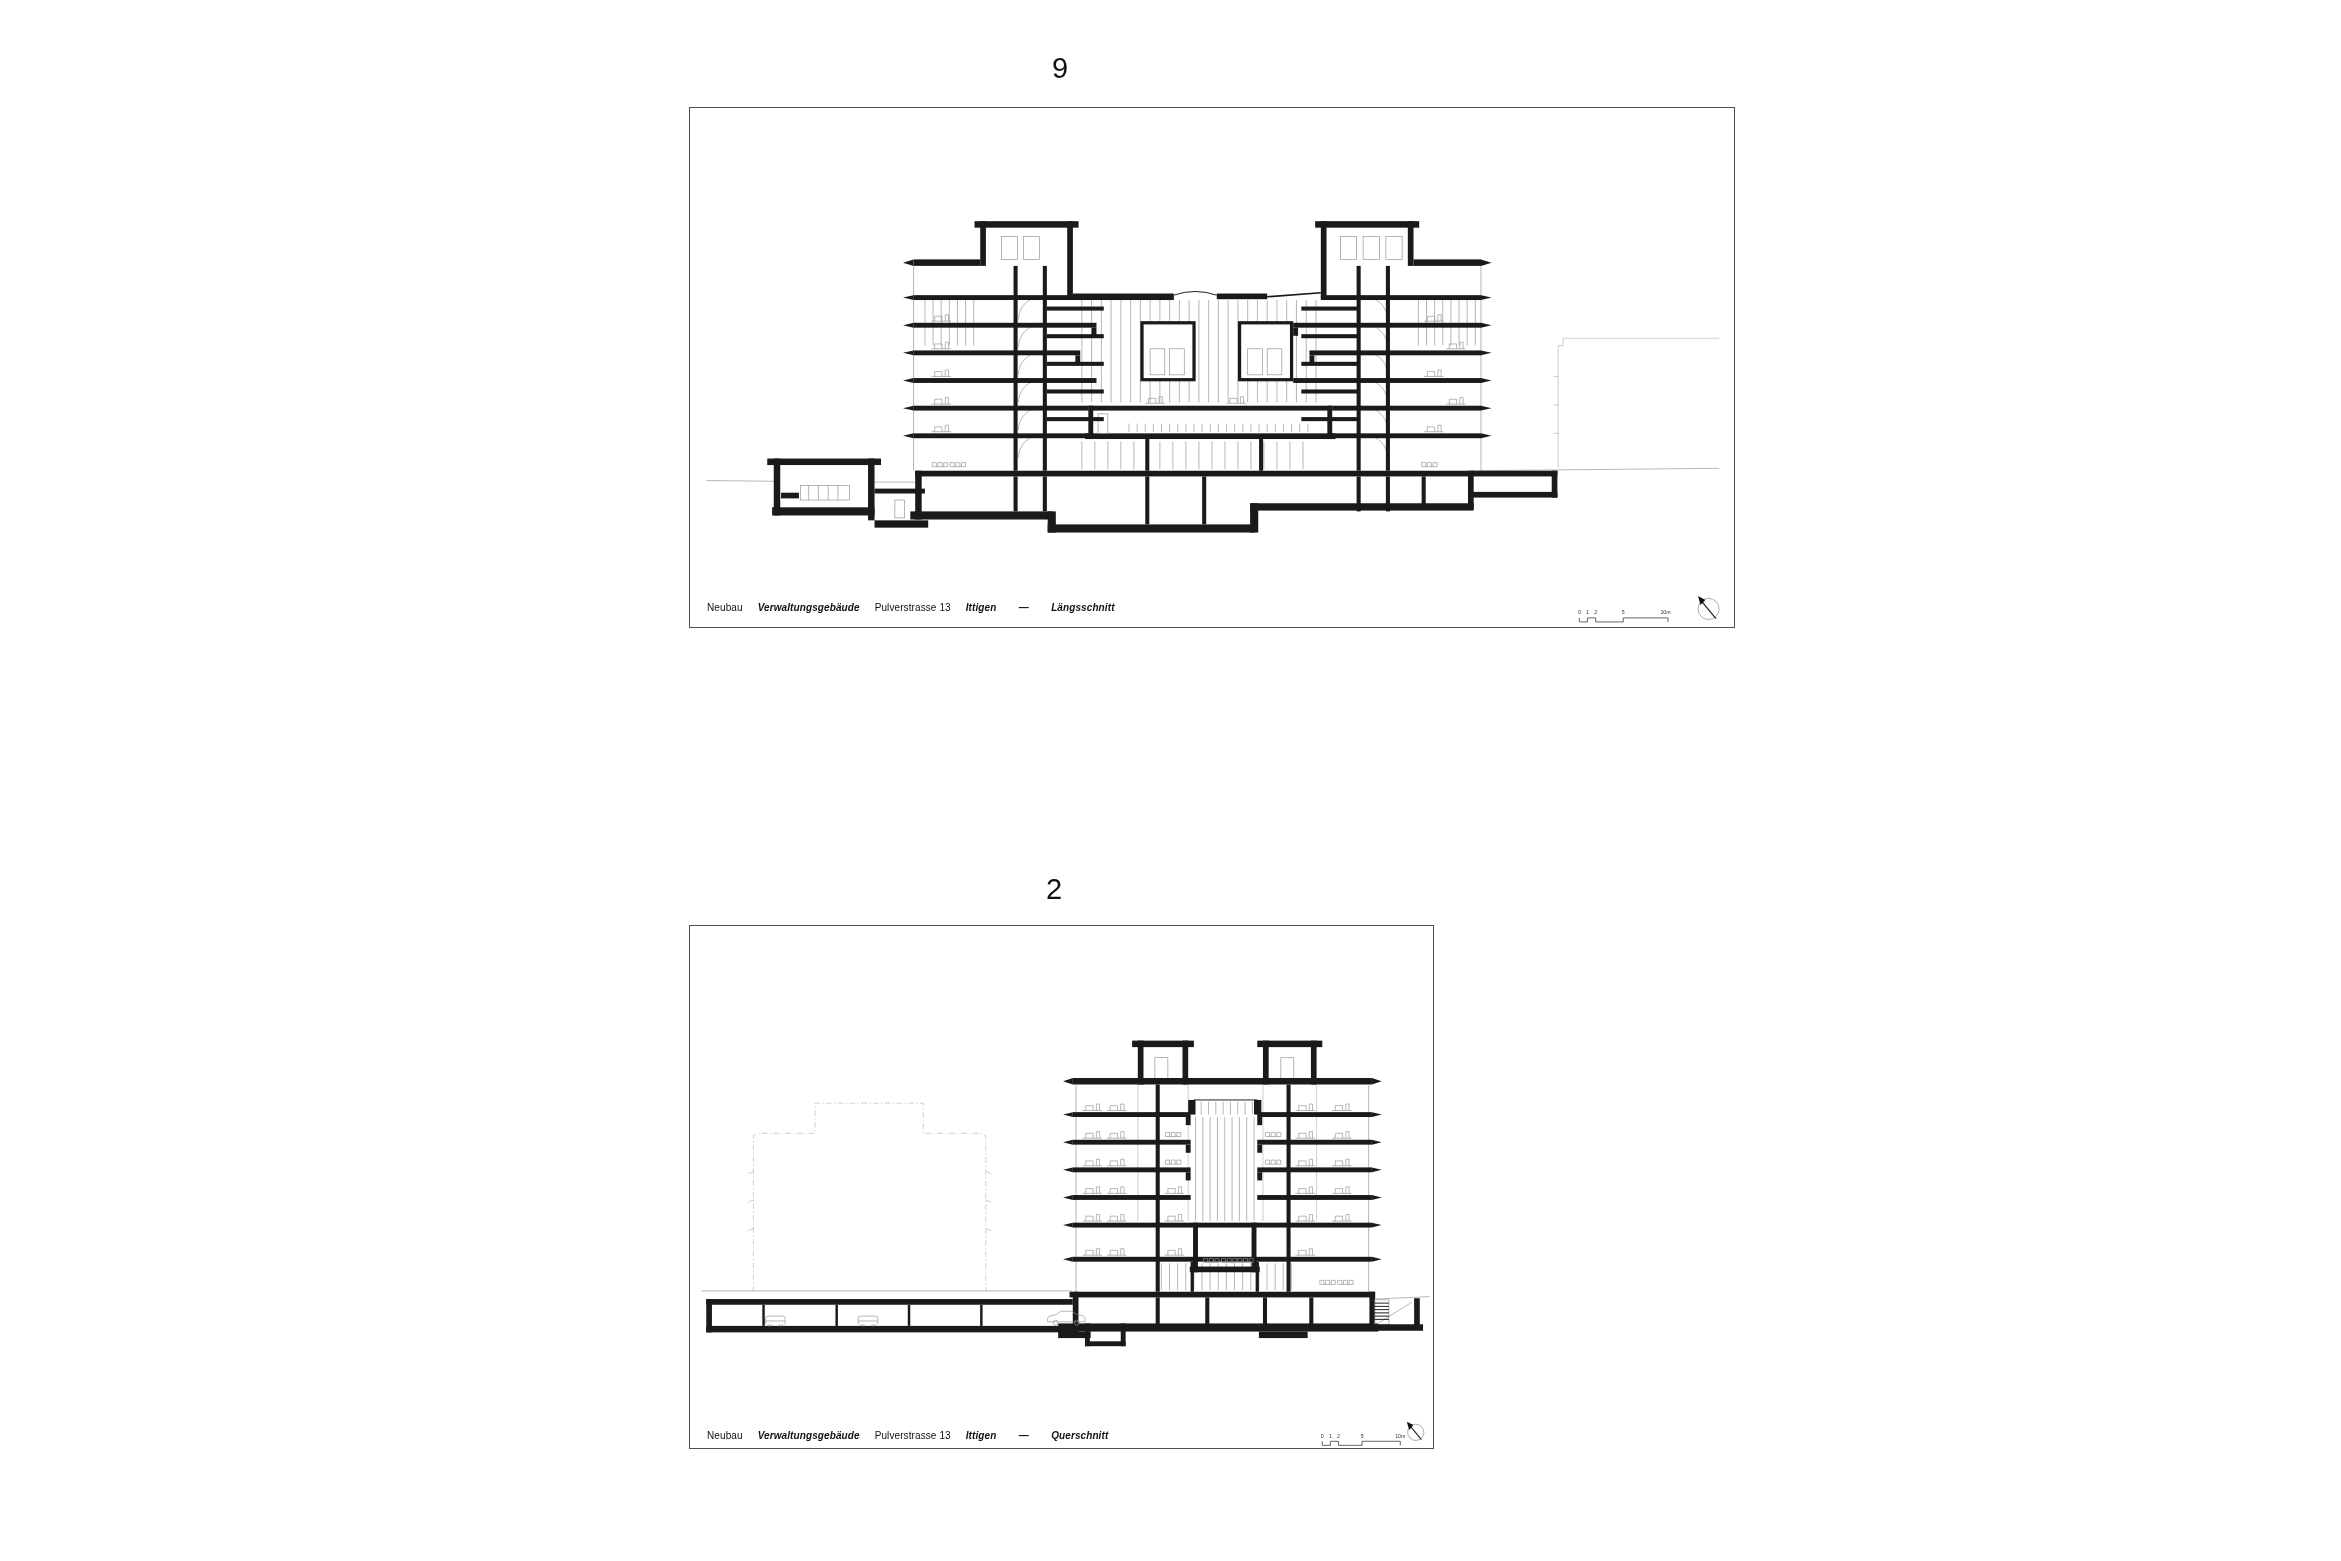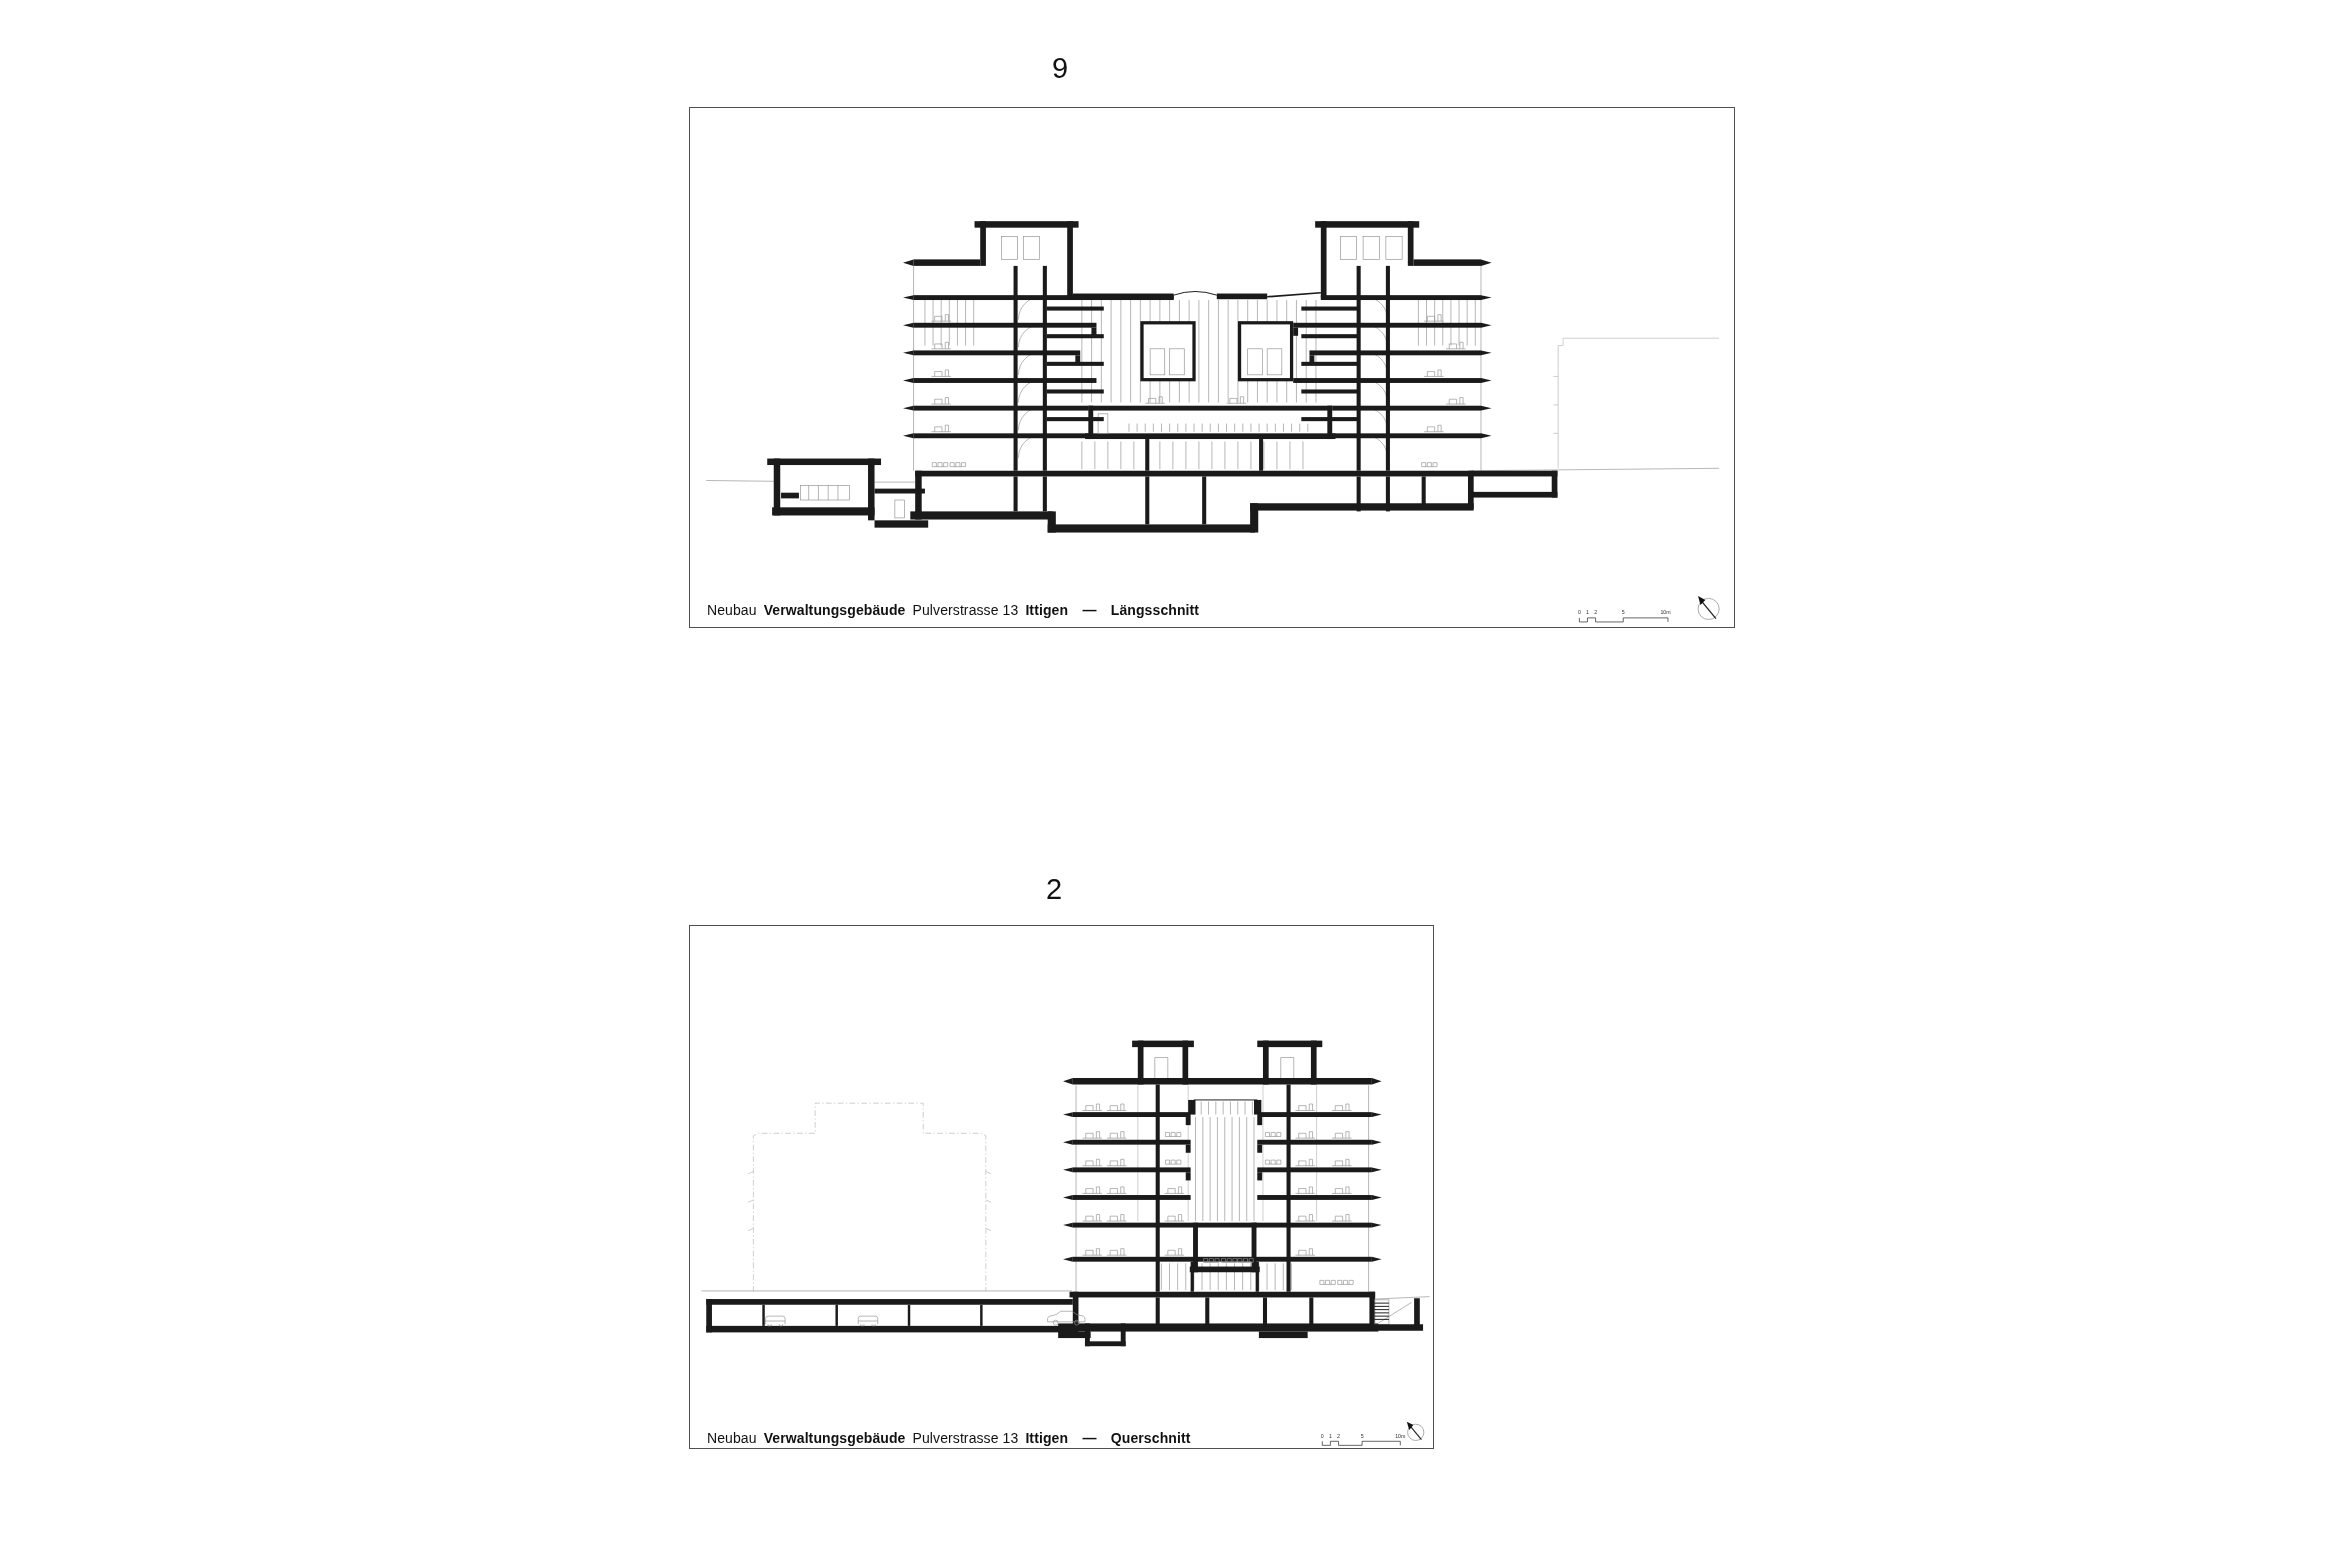--- a/index.html
+++ b/index.html
@@ -8,24 +8,24 @@
     font-family:"Liberation Sans",sans-serif;overflow:hidden;
   }
   .fig-number{
     position:absolute;font-size:29px;color:#111111;line-height:1;
   }
   .frame{
     position:absolute;border:1.2px solid #4f4f4f;background:#ffffff;box-sizing:border-box;
   }
   .frame > svg{position:absolute;left:0;top:0;}
   .caption{
-    position:absolute;display:flex;align-items:baseline;gap:7px;
-    font-size:14px;color:#111111;white-space:nowrap;letter-spacing:0.1px;
+    position:absolute;display:flex;align-items:baseline;gap:15px;
+    font-size:10px;color:#111111;white-space:nowrap;letter-spacing:0.1px;
   }
-  .caption .b{font-weight:bold;}
+  .caption .b{font-weight:bold;font-style:italic;}
   .caption .sep{margin:0 7.3px;font-weight:bold;}
   
   .k{fill:#1a1a1a;stroke:none}
   .s{stroke:#1a1a1a;fill:none;stroke-width:1.2}
   .s2{stroke:#1a1a1a;fill:none;stroke-width:2}
   .g1{stroke:#8f8f8f;fill:none;stroke-width:0.8}
   .g2{stroke:#bdbdbd;fill:none;stroke-width:0.9}
   .w{fill:#ffffff;stroke:#1a1a1a;stroke-width:4}
   text.sb{font-size:6.5px;fill:#333333;font-family:"Liberation Sans",sans-serif;}
 </style>

